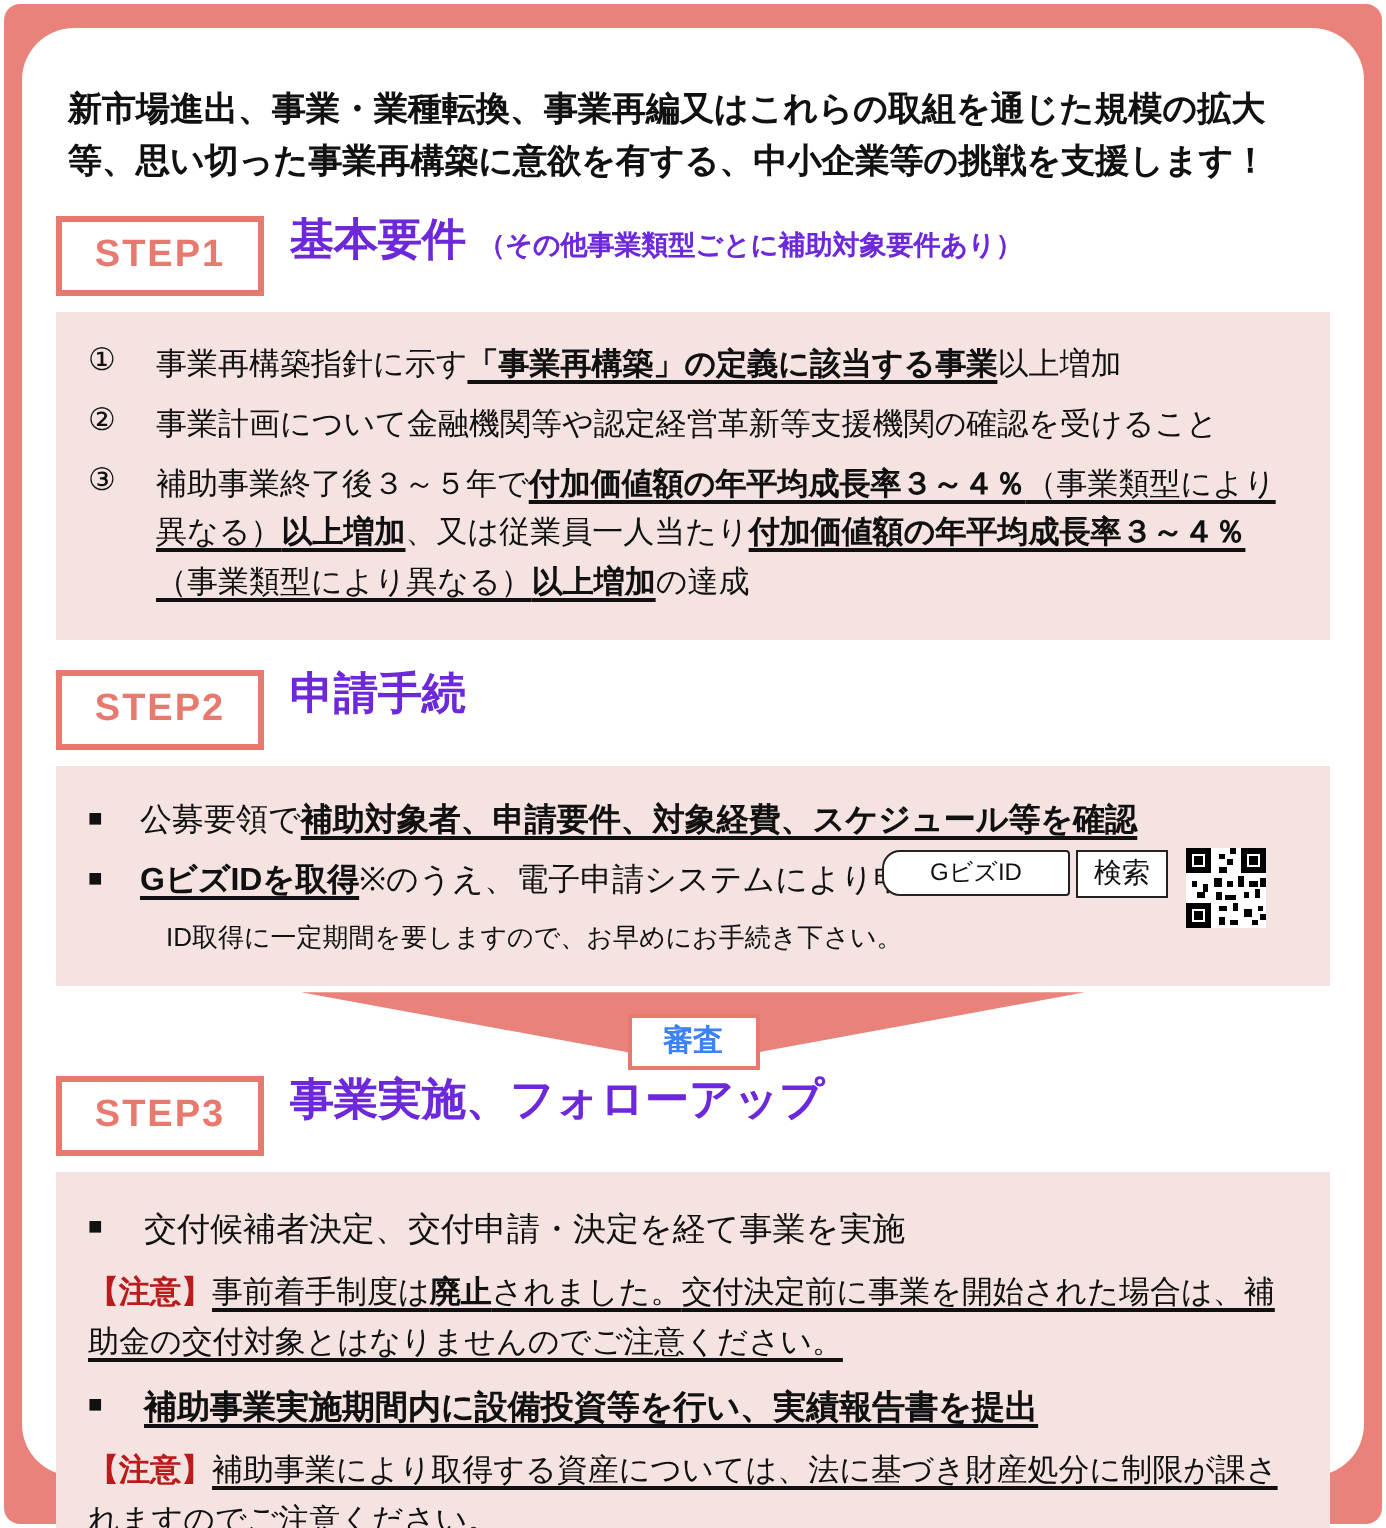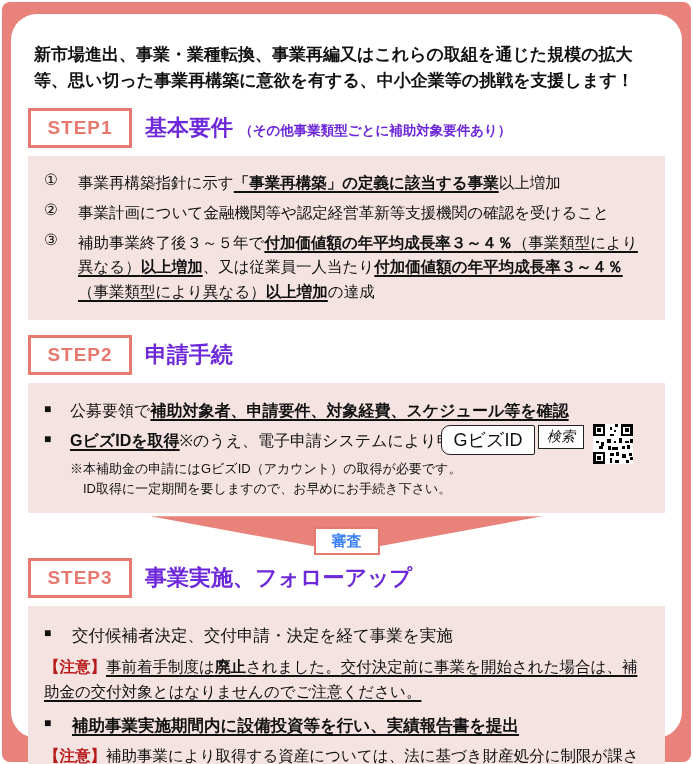--- a/index.html
+++ b/index.html
@@ -5,43 +5,43 @@
   html,body{margin:0;padding:0;background:#fff;font-family:"Liberation Sans",sans-serif;}
   .page{position:relative;width:693px;height:764px;background:#fff;overflow:hidden;}
   .bg{position:absolute;inset:2px;background:#E8827A;border-radius:8px;}
   .inner{position:absolute;left:11px;right:11px;top:14px;bottom:26px;background:#fff;
          border-radius:26px;padding:26px 17px 0 17px;box-sizing:border-box;}
   .pill{position:absolute;top:3px;left:50%;transform:translateX(-50%);z-index:3;
         background:#fff;border:3px solid #000;border-radius:18px;width:134px;height:30px;
         display:flex;align-items:center;justify-content:center;font-weight:bold;font-size:17px;color:#000;}
   .intro{margin:2px 6px 0 6px;font-size:17px;font-weight:bold;color:#111;line-height:1.5;}
 
-  .step-header{display:flex;align-items:center;gap:13px;margin-top:15px;}
+  .step-header{display:flex;gap:13px;margin-top:15px;}
   .step-badge{flex:none;border:3px solid #E8796F;color:#E8796F;background:#fff;
               font-weight:bold;font-size:19px;letter-spacing:1px;width:98px;text-align:center;
               padding:6px 0;}
   .step-title{color:#6d28d9;font-weight:bold;font-size:22px;line-height:1.1;}
   .t-note{font-size:13.5px;font-weight:bold;}
 
   .pinkbox{background:#F4E3E1;margin-top:8px;padding:10px 14px 10px 16px;color:#111;}
   .num-item{display:flex;margin:5px 0;font-size:15.5px;}
   .num{width:34px;flex:none;}
   .ntxt{flex:1;line-height:1.6;}
 
   .pinkbox2{position:relative;padding-bottom:14px;}
   .bullet-item{display:flex;margin:6px 0;font-size:16px;}
   .sq{width:26px;flex:none;font-size:12px;padding-top:3px;color:#111;}
   .btxt{flex:1;line-height:1.5;}
   .gbiz-note{margin-left:26px;margin-top:1px;font-size:13px;line-height:1.55;color:#111;max-width:400px;}
   .nl2{margin-left:13px;}
   .search-widget{position:absolute;right:32px;top:42px;display:flex;align-items:flex-start;}
   .search-field{display:inline-block;border:1.5px solid #222;background:#fff;border-radius:9px 2px 2px 9px;
-                font-size:18px;padding:2px 10px;min-width:72px;text-align:center;color:#111;}
+                font-size:12px;padding:2px 10px;min-width:72px;text-align:center;color:#111;}
   .search-btn{display:inline-block;border:1.5px solid #222;background:#fff;font-size:14px;
-              padding:2px 8px;margin-left:3px;color:#111;font-style:italic;}
+              padding:2px 8px;margin-left:3px;color:#111;}
   .qr{width:40px;height:40px;margin-left:9px;margin-top:-1px;}
 
   .arrow-wrap{position:relative;width:392px;height:36px;margin:3px auto 0 auto;}
   .arrow-shape{position:absolute;inset:0;background:#E8827A;clip-path:polygon(0 0,100% 0,50% 100%);}
   .arrow-label{position:absolute;left:50%;bottom:-3px;transform:translateX(-50%);
                background:#fff;border:2.5px solid #E8796F;color:#3b82f6;font-weight:bold;
                font-size:15px;padding:1px 16px;line-height:1.5;white-space:nowrap;}
 
   .pinkbox3{padding:10px 14px 8px 16px;}
   .row-bullet{display:flex;font-size:16.5px;margin:7px 0;}
@@ -95,21 +95,20 @@
     <div class="pinkbox pinkbox2">
       <div class="bullet-item">
         <span class="sq">■</span>
         <div class="btxt"><span class="seg-n">公募要領で</span><span class="seg-bu">補助対象者、申請要件、対象経費、スケジュール等を確認</span></div>
       </div>
       <div class="bullet-item">
         <span class="sq">■</span>
         <div class="btxt"><span class="seg-bu">GビズIDを取得</span><span class="seg-n">※のうえ、電子申請システムにより申請</span></div>
       </div>
       <div class="gbiz-note">
-        <div>※本補助金の申請にはGビズID（アカウント）の取得が必要です。</div>
         <div class="nl2">ID取得に一定期間を要しますので、お早めにお手続き下さい。</div>
       </div>
       <div class="search-widget">
         <span class="search-field">GビズID</span>
         <span class="search-btn">検索</span>
         <svg class="qr" viewBox="0 0 29 29" shape-rendering="crispEdges">
           <rect width="29" height="29" fill="#fff"></rect>
           <g fill="#000">
             <rect x="0" y="0" width="9" height="2"></rect>
               <rect x="0" y="0" width="2" height="9"></rect>

